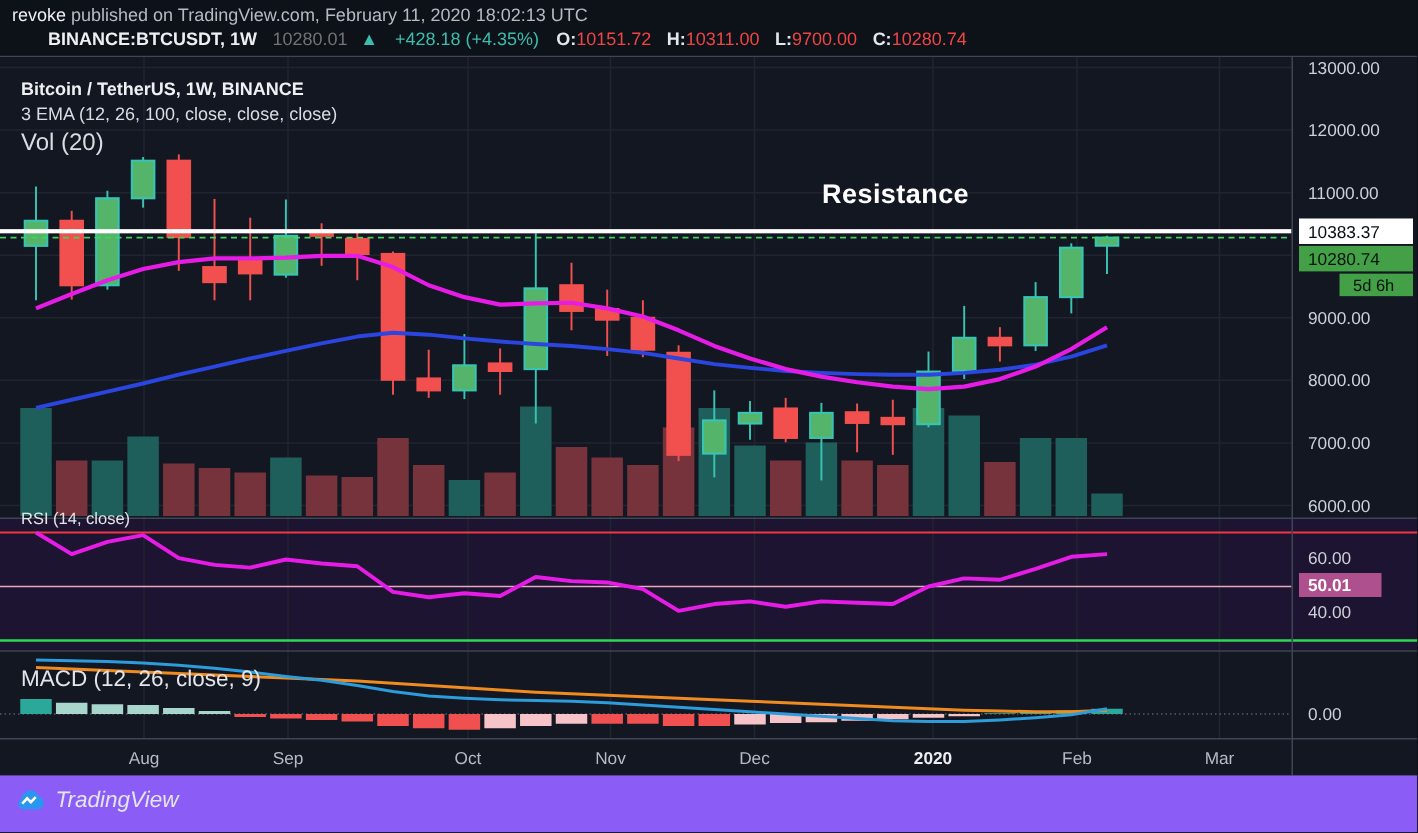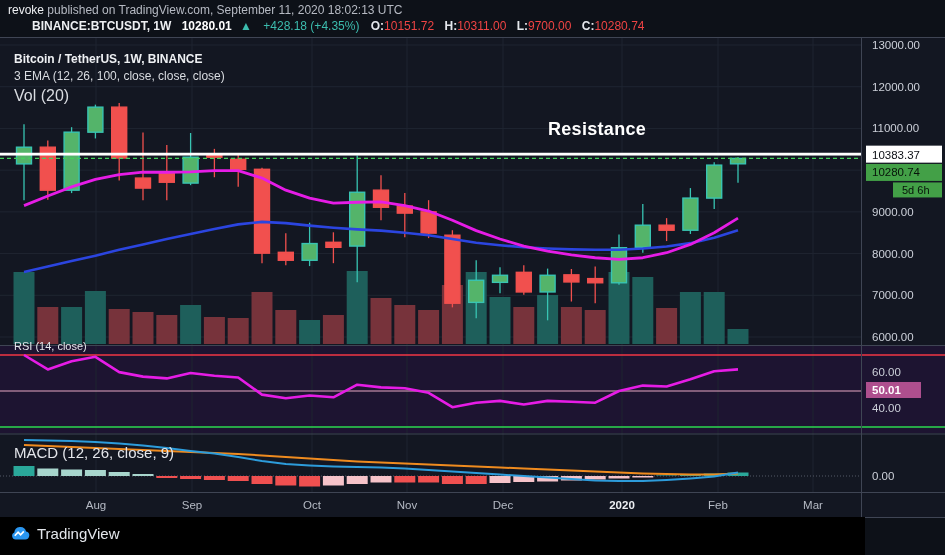--- a/index.html
+++ b/index.html
@@ -5,46 +5,46 @@
   html,body{margin:0;padding:0;background:#0d1118;}
   #stage{position:relative;width:945px;height:555px;background:#0d1118;overflow:hidden;
          font-family:"Liberation Sans",sans-serif;}
   
   #hdr{position:absolute;left:0;top:0;width:945px;height:37px;background:#0d1118;z-index:5;}
   .hline{position:absolute;left:8px;white-space:nowrap;font-size:12px;color:#b6bac3;}
   #hl1{top:3px;}
   #hl1 .author{color:#eef0f3;font-weight:normal;}
   #hl2{top:19px;font-size:12px;}
   #hl2 .sym{color:#edeff2;font-weight:bold;margin-right:7px;padding-left:24px;}
-  #hl2 .px{color:#ffffff;font-weight:bold;margin-right:5px;}
+  #hl2 .px{color:#737373;font-weight:normal;margin-right:5px;}
   #hl2 .chg{color:#3cbcae;margin-right:8px;}
   #hl2 .k{color:#e4e7ec;font-weight:bold;}
   #hl2 .v{color:#ef4444;margin-right:7px;}
   
   .ovl{position:absolute;white-space:nowrap;z-index:4;color:#e6e8ec;}
   #lg-title{left:14px;top:52px;font-size:12px;font-weight:bold;color:#eef0f3;}
   #lg-ema{left:14px;top:69px;font-size:12px;color:#d9dce1;}
   #lg-vol{left:14px;top:87px;font-size:16px;color:#d9dce1;}
   #lg-rsi{left:14px;top:340px;font-size:11px;color:#e3e5ea;}
   #lg-macd{left:14px;top:444px;font-size:15px;color:#e3e5ea;}
   #res-lbl{left:548px;top:119px;font-size:18px;font-weight:bold;color:#ffffff;letter-spacing:.3px;}
   
-  #ftr{position:absolute;left:0;top:517px;width:865px;height:38px;background:#000000;z-index:5;}
+  #ftr{position:absolute;left:0;top:517px;width:945px;height:38px;background:#8b5cf6;z-index:5;font-style:italic;}
   #ftr .brandrow{position:absolute;left:10px;top:8px;display:flex;align-items:center;gap:6px;}
   #ftr .brand{font-size:15px;color:#e3e6eb;}
   svg{position:absolute;left:0;top:0;z-index:2;}
   text{font-family:"Liberation Sans",sans-serif;}
 </style>
 </head>
 <body>
 
 <div id="stage">
 
   <div id="hdr">
-    <div id="hl1" class="hline"><span class="author">revoke</span><span> published on TradingView.com, September 11, 2020 18:02:13 UTC</span></div>
+    <div id="hl1" class="hline"><span class="author">revoke</span><span> published on TradingView.com, February 11, 2020 18:02:13 UTC</span></div>
     <div id="hl2" class="hline">
       <span class="sym">BINANCE:BTCUSDT, 1W</span>
       <span class="px">10280.01</span>
       <span class="chg">▲</span>
       <span class="chg">+428.18 (+4.35%)</span>
       <span class="k">O:</span><span class="v">10151.72</span>
       <span class="k">H:</span><span class="v">10311.00</span>
       <span class="k">L:</span><span class="v">9700.00</span>
       <span class="k">C:</span><span class="v">10280.74</span>
     </div>

